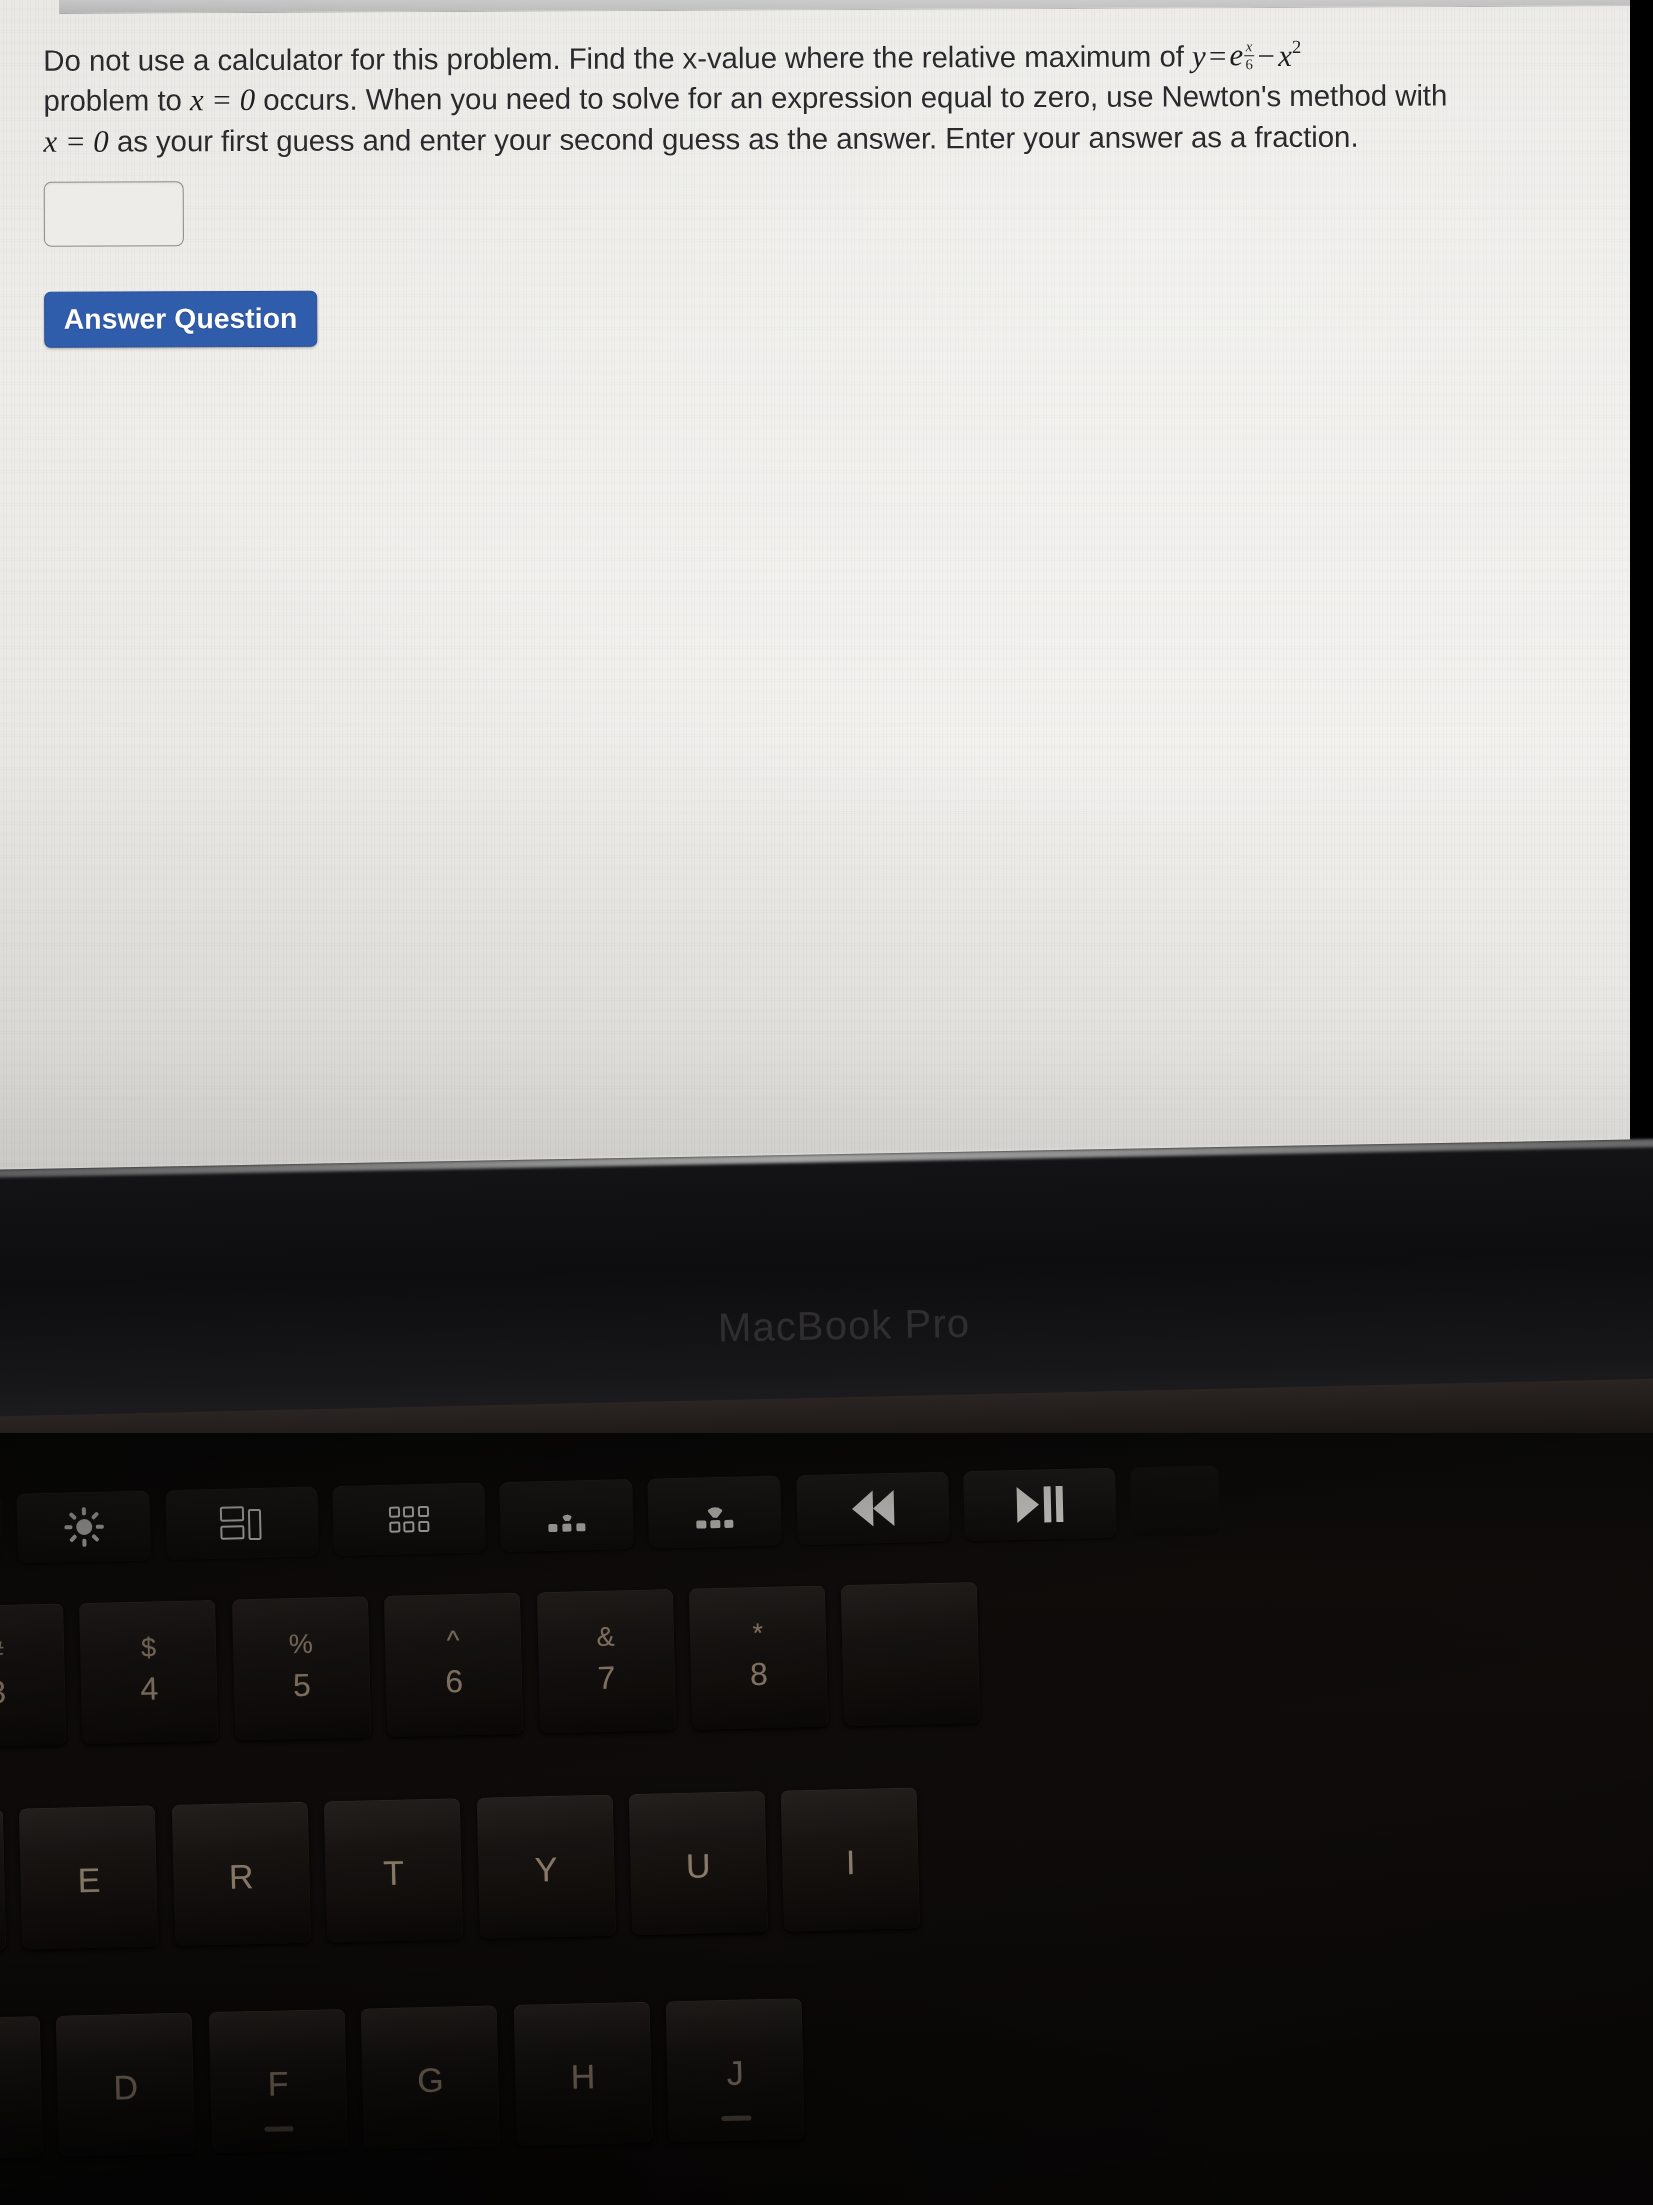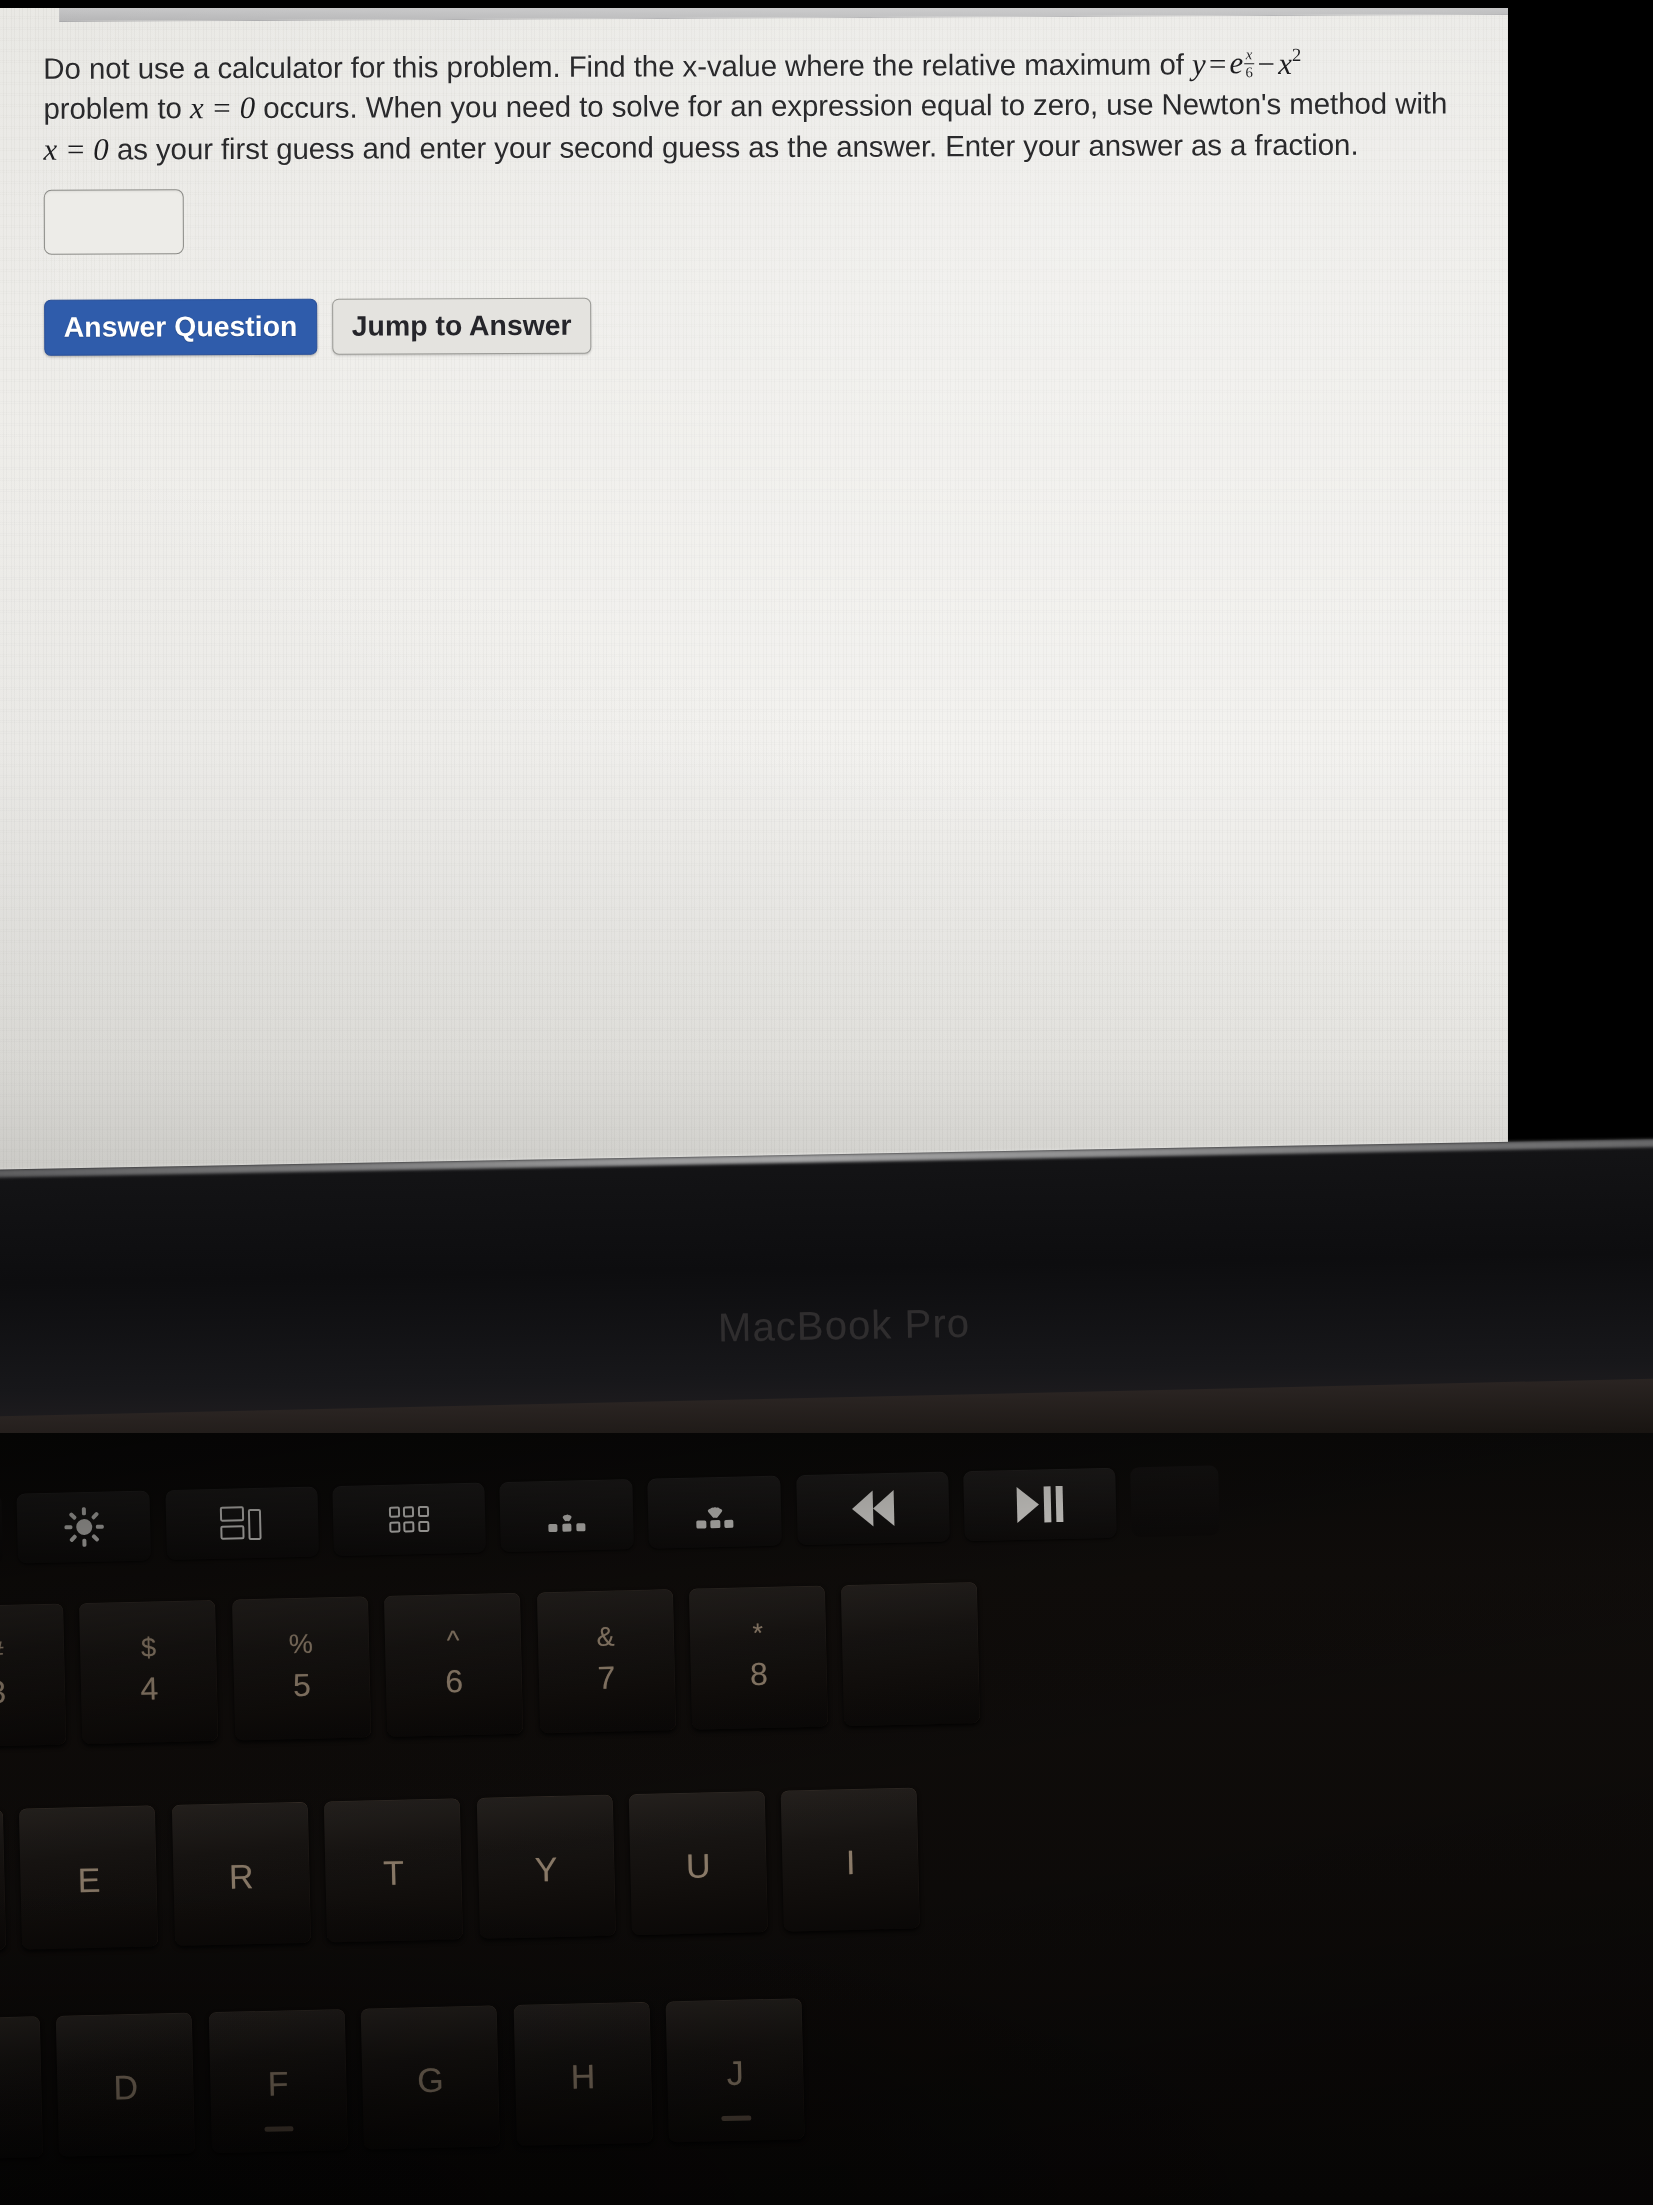--- a/index.html
+++ b/index.html
@@ -8,22 +8,22 @@
     width: 1654px;
     height: 2205px;
     overflow: hidden;
     background: #000;
     font-family: "Liberation Sans", sans-serif;
   }
 
   
   .screen {
     position: absolute;
-    left: 0; top: 8px;
-    width: 1508px;
+    left: 0; top: 0;
+    width: 1630px;
     height: 1190px;
     background:
       linear-gradient(180deg, #e9e8e4 0%, #eeede9 30%, #f2f1ee 62%, #e7e6e2 88%, #d6d5d1 100%);
     overflow: hidden;
   }
   .screen::after {
     
     content: "";
     position: absolute; inset: 0;
     background:
@@ -393,21 +393,20 @@
       <span class="mth"><span>x = 0</span></span>
       <span>as your first guess and enter your second guess as the answer. Enter your answer as a fraction.</span>
     </div>
 
     <div class="answer-row">
       <input class="answer-input" type="text" value="" placeholder="" style="">
     </div>
 
     <div class="btn-row">
       <div class="btn btn-primary">Answer Question</div>
-      <div class="btn btn-secondary">Jump to Answer</div>
     </div>
 
   </div>
 </div>
 
 <div class="bezel">
   <div class="bezel-glint"></div>
   <div class="mbp-logo">MacBook Pro</div>
 </div>
 <div class="deck"></div>

